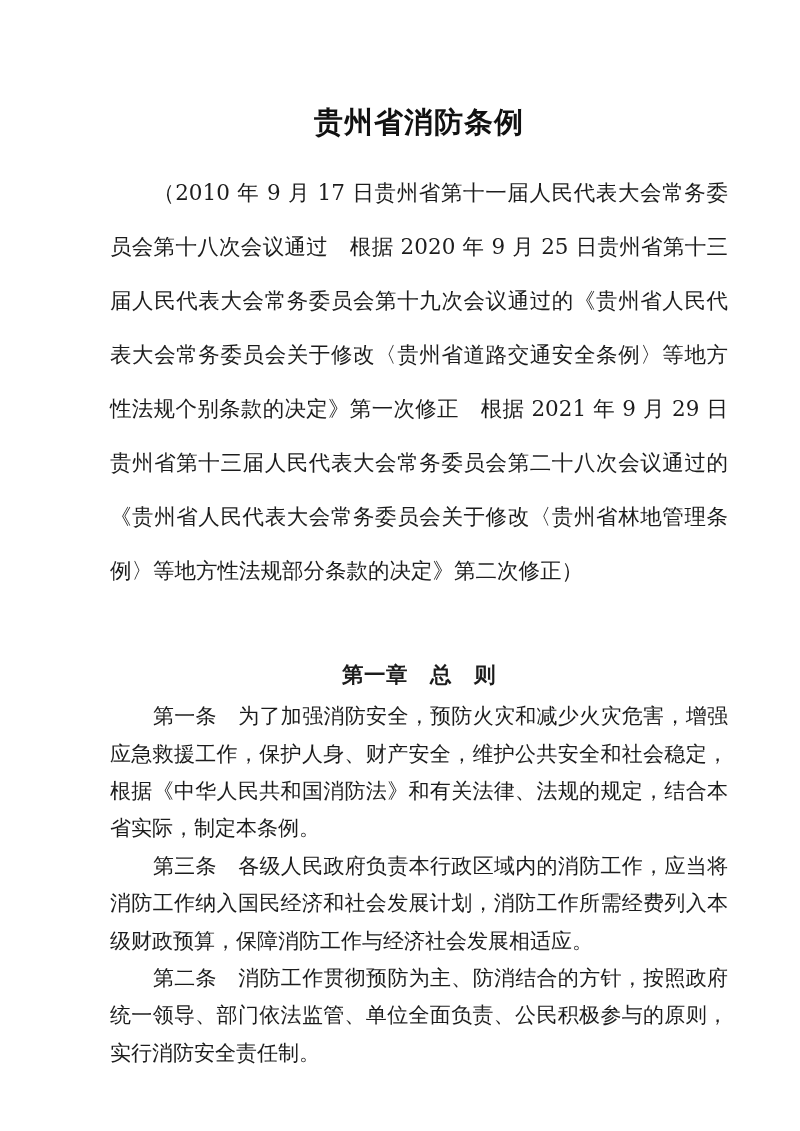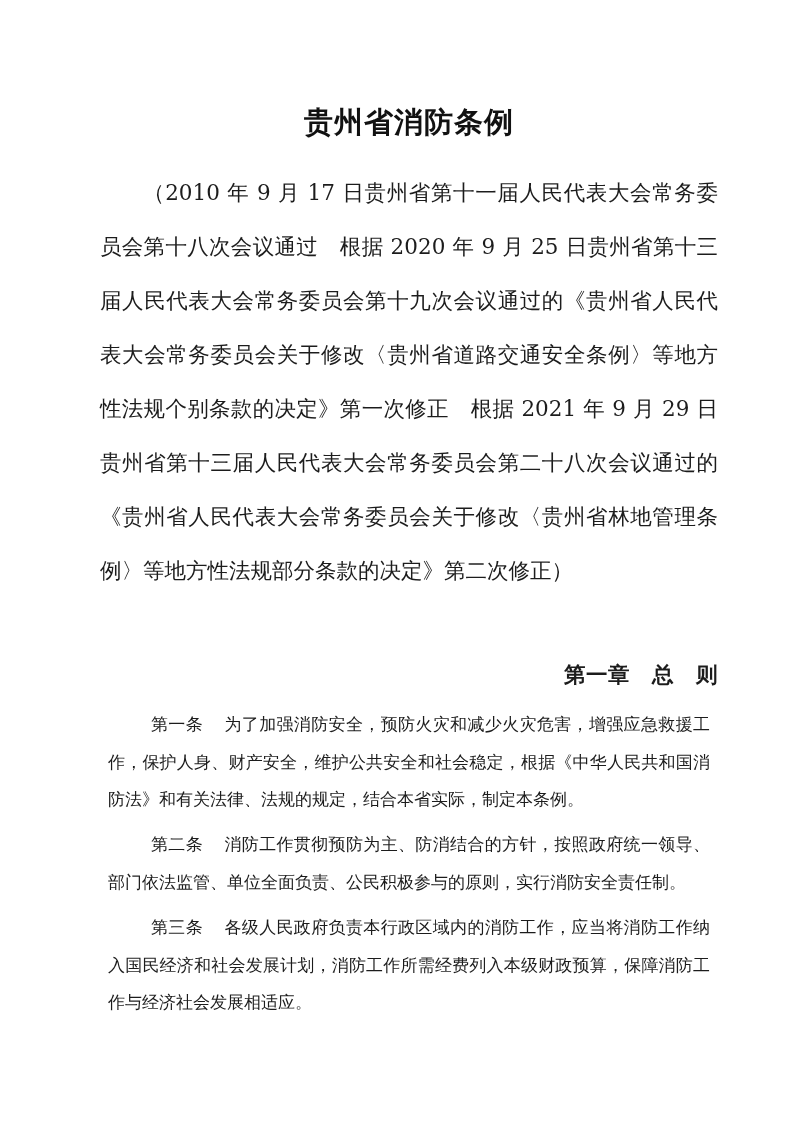--- a/index.html
+++ b/index.html
@@ -17,21 +17,21 @@
     position: relative;
     width: 800px;
     height: 1131px;
     margin: 0 auto;
     background: #ffffff;
     overflow: hidden;
     box-sizing: border-box;
   }
   .content {
     position: absolute;
-    left: 100px;
+    left: 110px;
     top: 0;
     width: 618px;
   }
   .doc-title {
     font-size: 29px;
     font-weight: bold;
     text-align: center;
     letter-spacing: 1px;
     line-height: 1.3;
     margin: 0;
@@ -45,34 +45,34 @@
     text-align-last: left;
     text-justify: inter-ideograph;
     margin: 0;
     padding-top: 24px;
     text-indent: 43px;
     color: #1c1c1c;
   }
   .chapter-heading {
     font-size: 21.5px;
     line-height: 37.4px;
-    text-align: right;
+    text-align: center;
     margin: 0;
     padding-top: 58px;
     padding-bottom: 5px;
     color: #1c1c1c;
     letter-spacing: 0.5px;
   }
   .article {
-    font-size: 17px;
+    font-size: 21px;
     line-height: 37.4px;
     text-align: justify;
     text-align-last: left;
     text-justify: inter-ideograph;
-    margin: 8px;
+    margin: 0;
     text-indent: 43px;
     color: #1c1c1c;
   }
   .art-label {
     white-space: nowrap;
   }
   .gap-sp {
     display: inline-block;
     width: 21px;
   }
@@ -87,22 +87,22 @@
 
     <p class="preamble">（2010 年 9 月 17 日贵州省第十一届人民代表大会常务委员会第十八次会议通过　根据 2020 年 9 月 25 日贵州省第十三届人民代表大会常务委员会第十九次会议通过的《贵州省人民代表大会常务委员会关于修改〈贵州省道路交通安全条例〉等地方性法规个别条款的决定》第一次修正　根据 2021 年 9 月 29 日贵州省第十三届人民代表大会常务委员会第二十八次会议通过的《贵州省人民代表大会常务委员会关于修改〈贵州省林地管理条例〉等地方性法规部分条款的决定》第二次修正）</p>
 
     <h2 class="chapter-heading">第一章　总　则</h2>
 
     <p class="article">
       <span class="art-label">第一条</span><span class="gap-sp"></span><span>为了加强消防安全，预防火灾和减少火灾危害，增强应急救援工作，保护人身、财产安全，维护公共安全和社会稳定，根据《中华人民共和国消防法》和有关法律、法规的规定，结合本省实际，制定本条例。</span>
     </p>
 
     <p class="article">
-      <span class="art-label">第二条</span><span class="gap-sp"></span><span>消防工作贯彻预防为主、防消结合的方针，按照政府统一领导、部门依法监管、单位全面负责、公民积极参与的原则，实行消防安全责任制。</span>
+      <span class="art-label">第三条</span><span class="gap-sp"></span><span>各级人民政府负责本行政区域内的消防工作，应当将消防工作纳入国民经济和社会发展计划，消防工作所需经费列入本级财政预算，保障消防工作与经济社会发展相适应。</span>
     </p>
 
     <p class="article">
-      <span class="art-label">第三条</span><span class="gap-sp"></span><span>各级人民政府负责本行政区域内的消防工作，应当将消防工作纳入国民经济和社会发展计划，消防工作所需经费列入本级财政预算，保障消防工作与经济社会发展相适应。</span>
+      <span class="art-label">第二条</span><span class="gap-sp"></span><span>消防工作贯彻预防为主、防消结合的方针，按照政府统一领导、部门依法监管、单位全面负责、公民积极参与的原则，实行消防安全责任制。</span>
     </p>
 
 
   </div>
 </div>
 
 </body></html>

